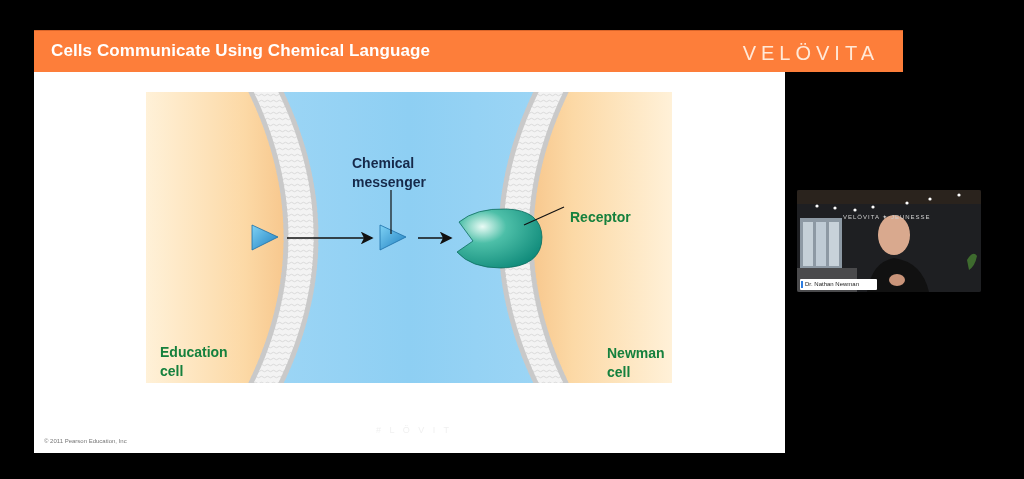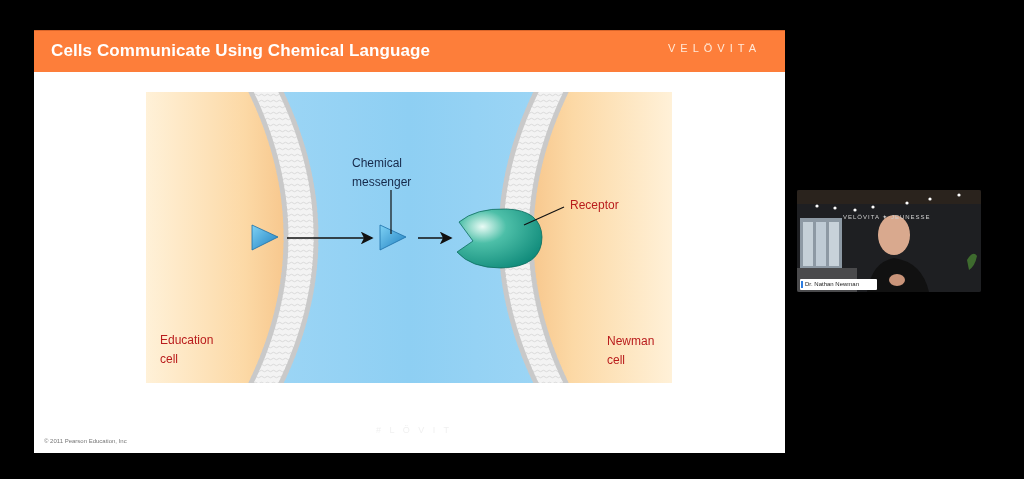--- a/index.html
+++ b/index.html
@@ -1,24 +1,24 @@
 <!DOCTYPE html>
 <html><head>
 <meta charset="utf-8">
 <style>
   html, body { margin:0; padding:0; background:#000; }
   body { width:1024px; height:479px; position:relative; overflow:hidden; font-family:"Liberation Sans", sans-serif; }
   .slide { position:absolute; left:34px; top:30px; width:751px; height:423px; background:#fff; }
-  .header { position:absolute; left:0; top:0; width:751px; height:42px; background:#fd7e3a; border-top:1px solid #d9652a; box-sizing:border-box; }
+  .header { position:absolute; left:0; top:0; width:869px; height:42px; background:#fd7e3a; border-top:1px solid #d9652a; box-sizing:border-box; }
   .title { position:absolute; left:17px; top:10px; color:#fff; font-weight:bold; font-size:17px; letter-spacing:0.1px; }
-  .brand { position:absolute; right:24px; top:11px; color:#ffe9d8; font-size:11px; letter-spacing:5px; font-weight:normal; }
+  .brand { position:absolute; right:24px; top:11px; color:#ffe9d8; font-size:20px; letter-spacing:5px; font-weight:normal; }
   .diagram { position:absolute; left:112px; top:62px; width:526px; height:291px; overflow:hidden; }
   .diagram svg { display:block; }
-  .lbl { position:absolute; font-weight:normal; font-size:12px; line-height:19px; }
-  .lbl-dark { color:#b91c1c; }
+  .lbl { position:absolute; font-weight:bold; font-size:14px; line-height:19px; }
+  .lbl-dark { color:#15803d;margin-top:12px; }
   .lbl-navy { color:#16294a; }
   .copyright { position:absolute; left:10px; bottom:9px; font-size:6px; color:#777; }
   .watermark { position:absolute; left:342px; top:395px; font-size:9px; color:#f0f0f0; letter-spacing:3px; }
   .video { position:absolute; left:797px; top:190px; width:184px; height:102px; background:#1c1c1e; overflow:hidden; border-radius:2px; }
   .name-tag { position:absolute; left:3px; top:89px; width:77px; height:11px; background:#fff; border-radius:1px; font-size:6px; color:#222; line-height:11px; padding-left:5px; box-sizing:border-box; }
   .name-tag::before { content:""; position:absolute; left:1px; top:2px; width:1.5px; height:7px; background:#2d7de0; }
   .sign { position:absolute; left:46px; top:23px; font-size:6px; color:#cfcfcf; letter-spacing:1px; }
 </style>
 </head>
 <body>

